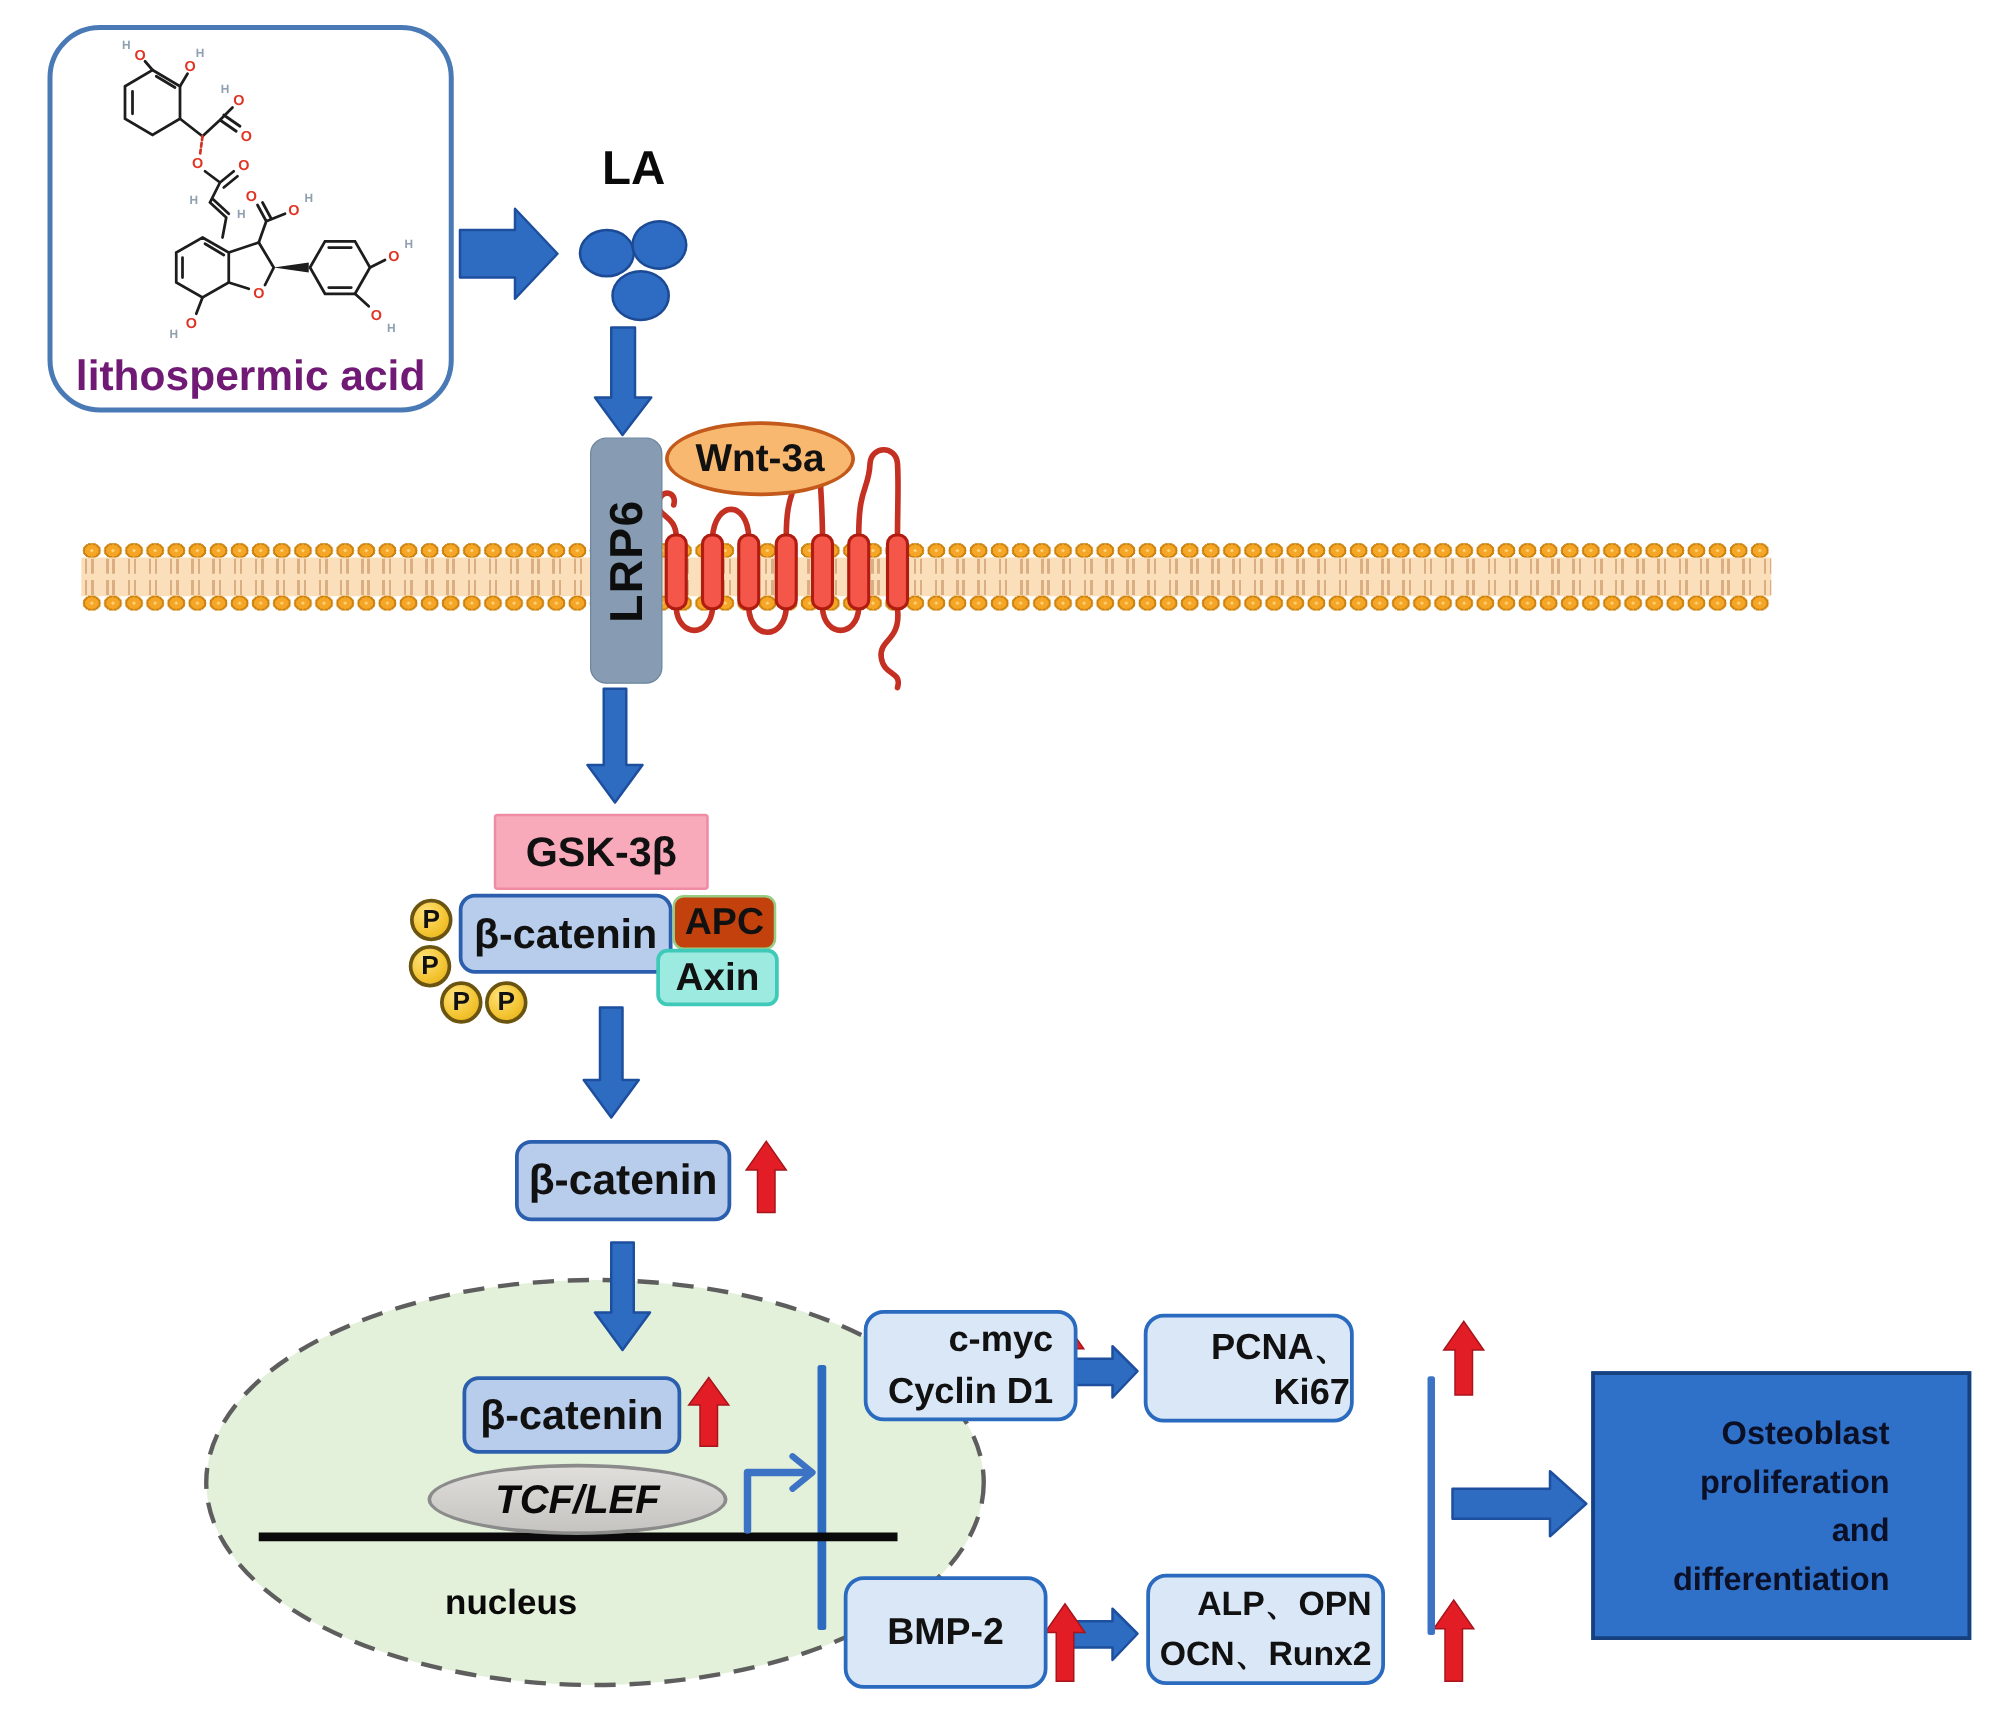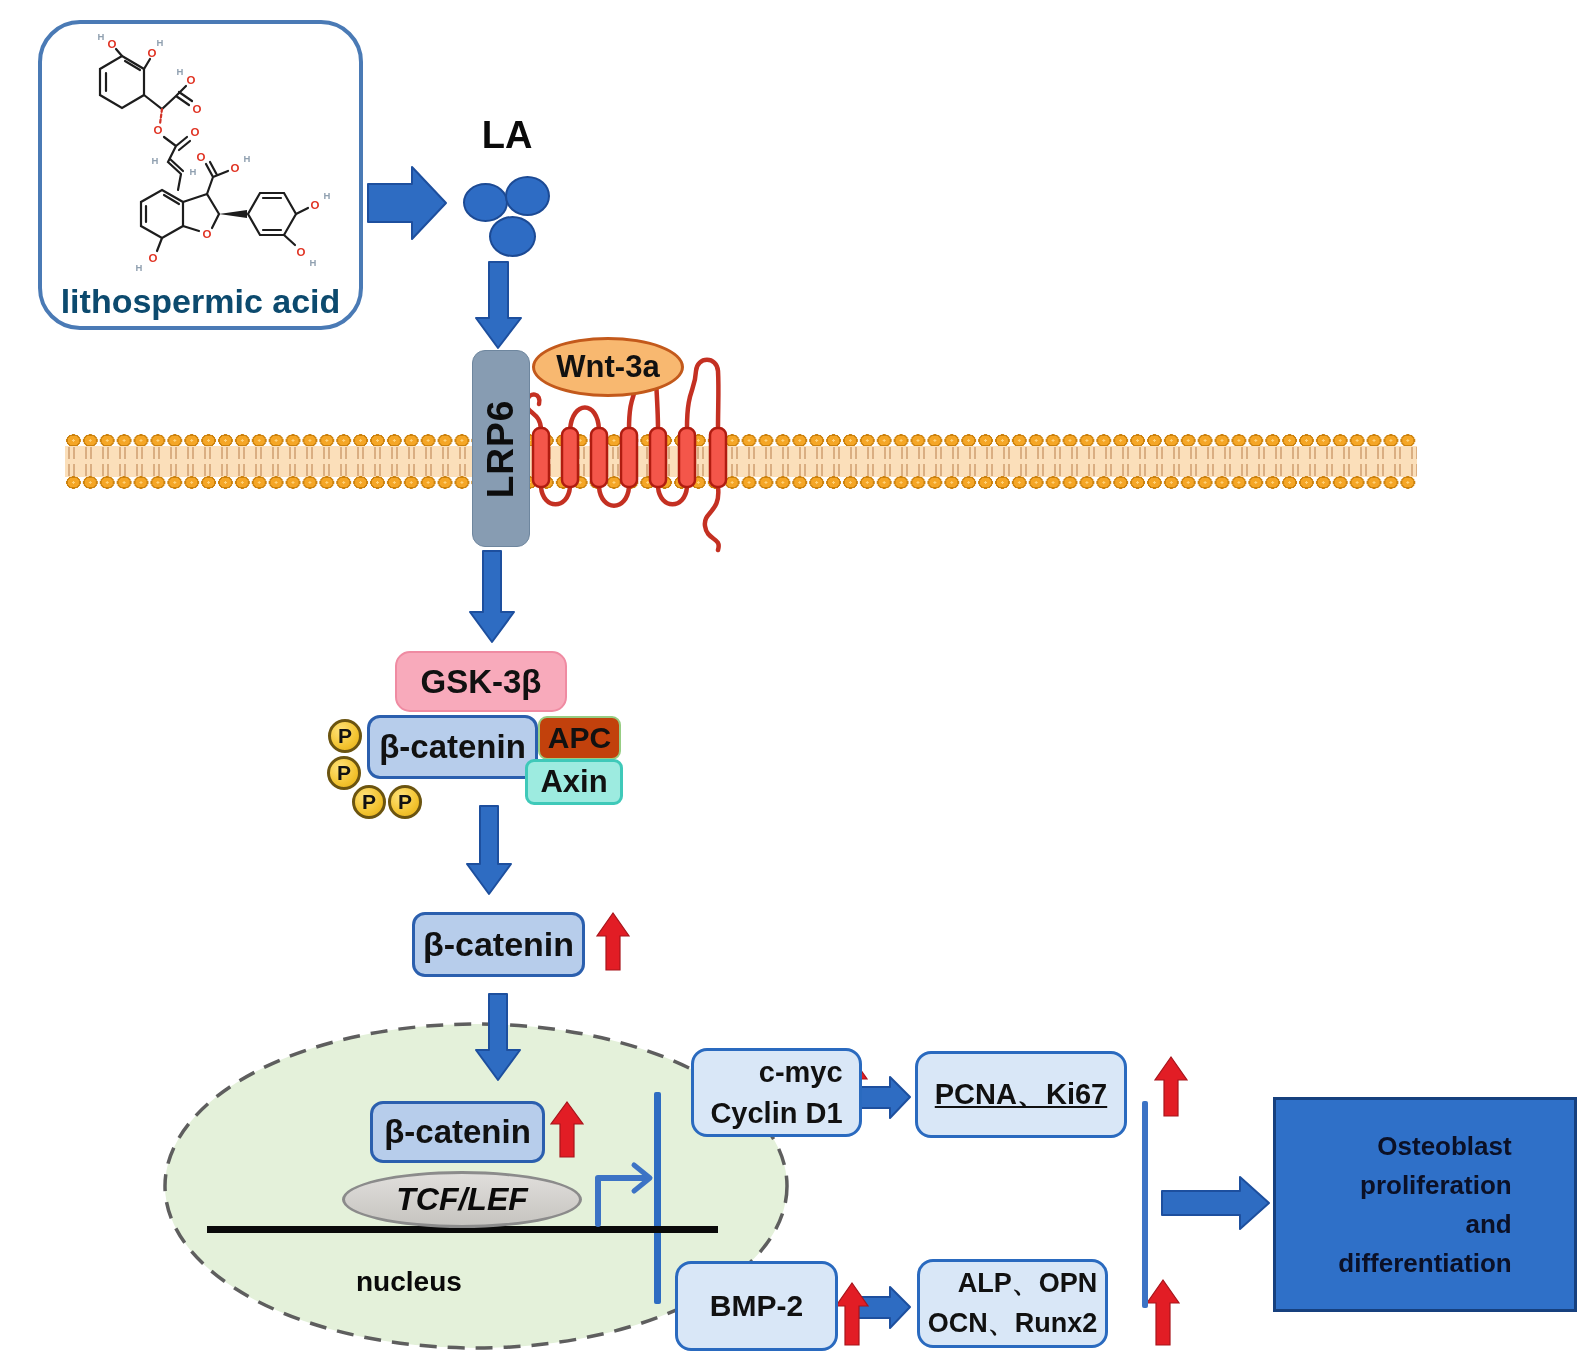--- a/index.html
+++ b/index.html
@@ -3,21 +3,21 @@
 <meta charset="utf-8">
 <style>
   html,body{margin:0;padding:0;background:#ffffff;}
   .canvas{position:relative;width:1595px;height:1368px;background:#fff;overflow:hidden;
           font-family:"Liberation Sans","DejaVu Sans",sans-serif;font-weight:bold;color:#111;}
   .abs{position:absolute;}
   .node{position:absolute;display:flex;align-items:center;justify-content:center;
         text-align:right;box-sizing:border-box;}
   .box-blue{background:#d9e7f7;border:3px solid #2a6abf;border-radius:16px;}
   .box-bcat{background:#b7cdeb;border:3px solid #2b5fae;border-radius:13px;}
-  .box-gsk{background:#f8aabb;border:2px solid #ef8ba2;border-radius:15px;}
+  .box-gsk{background:#f8aabb;border:2px solid #ef8ba2;border-radius:3px;}
   .box-apc{background:#c2410c;border:2px solid #97cd83;border-radius:9px;}
   .box-axin{background:#9debe0;border:3px solid #3fc9b9;border-radius:9px;}
   .p-circle{background:radial-gradient(circle at 35% 30%,#ffe27a,#f3c431 60%,#e3ac14);
             border:3px solid #6b5410;border-radius:50%;font-size:21px;color:#111;}
   .dot{position:absolute;background:#2e6cc4;border:2px solid #1c4a94;border-radius:50%;}
   .compound-box{position:absolute;background:#fff;border:4px solid #4a7ab5;border-radius:42px;}
   .wnt{background:#f8b870;border:3.5px solid #c3591b;border-radius:50%;}
   .lrp6{background:#879cb2;border:1px solid #6e869e;border-radius:13px;}
   .vtext{transform:rotate(-90deg);white-space:nowrap;font-size:37px;letter-spacing:1px;color:#0d0d0d;}
   .tcf{background:linear-gradient(180deg,#e0dedb,#c6c4c0);border:3px solid #8b8b8b;border-radius:50%;font-style:italic;}
@@ -139,21 +139,21 @@
           <text x="197" y="129" class="atom h">H</text>
           <text x="157" y="205" class="atom o">O</text>
           <text x="103" y="229" class="atom o">O</text>
           <text x="89" y="238" class="atom h">H</text>
           <text x="265" y="176" class="atom o">O</text>
           <text x="277" y="166" class="atom h">H</text>
           <text x="251" y="223" class="atom o">O</text>
           <text x="263" y="233" class="atom h">H</text>
         </g>
     </svg>
-    <div class="abs" style="left:0;right:0;top:258px;text-align:center;font-size:34px;color:#0c4a6e;">lithospermic acid</div>
+    <div class="abs" style="left:0;right:0;top:258px;text-align:center;font-size:34px;color:#701a75;">lithospermic acid</div>
   </div>
 
   <div class="abs" style="left:472px;top:114px;width:70px;text-align:center;font-size:38px;color:#0a0a0a;">LA</div>
   <div class="dot" style="left:463px;top:183px;width:41px;height:35px;"></div>
   <div class="dot" style="left:505px;top:176px;width:41px;height:36px;"></div>
   <div class="dot" style="left:489px;top:216px;width:43px;height:37px;"></div>
 
   <div class="node lrp6" style="left:472px;top:350px;width:58px;height:197px;">
     <span class="vtext">LRP6</span>
   </div>
@@ -174,21 +174,21 @@
   <div class="node box-bcat" style="left:370px;top:1101px;width:175px;height:62px;font-size:33px;">β-catenin</div>
   <div class="node tcf" style="left:342px;top:1171px;width:240px;height:57px;font-size:32px;color:#0a0a0a;">TCF/LEF</div>
   <div class="abs" style="left:356px;top:1266px;width:160px;text-align:left;font-size:28px;color:#0a0a0a;">nucleus</div>
 
   <div class="node box-blue" style="left:672px;top:1048px;width:171px;height:89px;font-size:29px;line-height:1.4;margin-left:19px;">
     <div>
       <div>c-myc</div>
       <div>Cyclin D1</div>
     </div>
   </div>
-  <div class="node box-blue" style="left:915px;top:1051px;width:212px;height:87px;font-size:29px;text-decoration:underline;">PCNA、Ki67</div>
+  <div class="node box-blue" style="left:915px;top:1051px;width:168px;height:87px;font-size:29px;">PCNA、Ki67</div>
   <div class="node box-blue" style="left:675px;top:1261px;width:163px;height:90px;font-size:30px;">BMP-2</div>
   <div class="node box-blue" style="left:917px;top:1259px;width:191px;height:89px;font-size:27px;line-height:1.45;">
     <div>
       <div>ALP、OPN</div>
       <div>OCN、Runx2</div>
     </div>
   </div>
 
   <div class="node outcome" style="left:1273px;top:1097px;width:304px;height:215px;font-size:26px;">
     <div>

